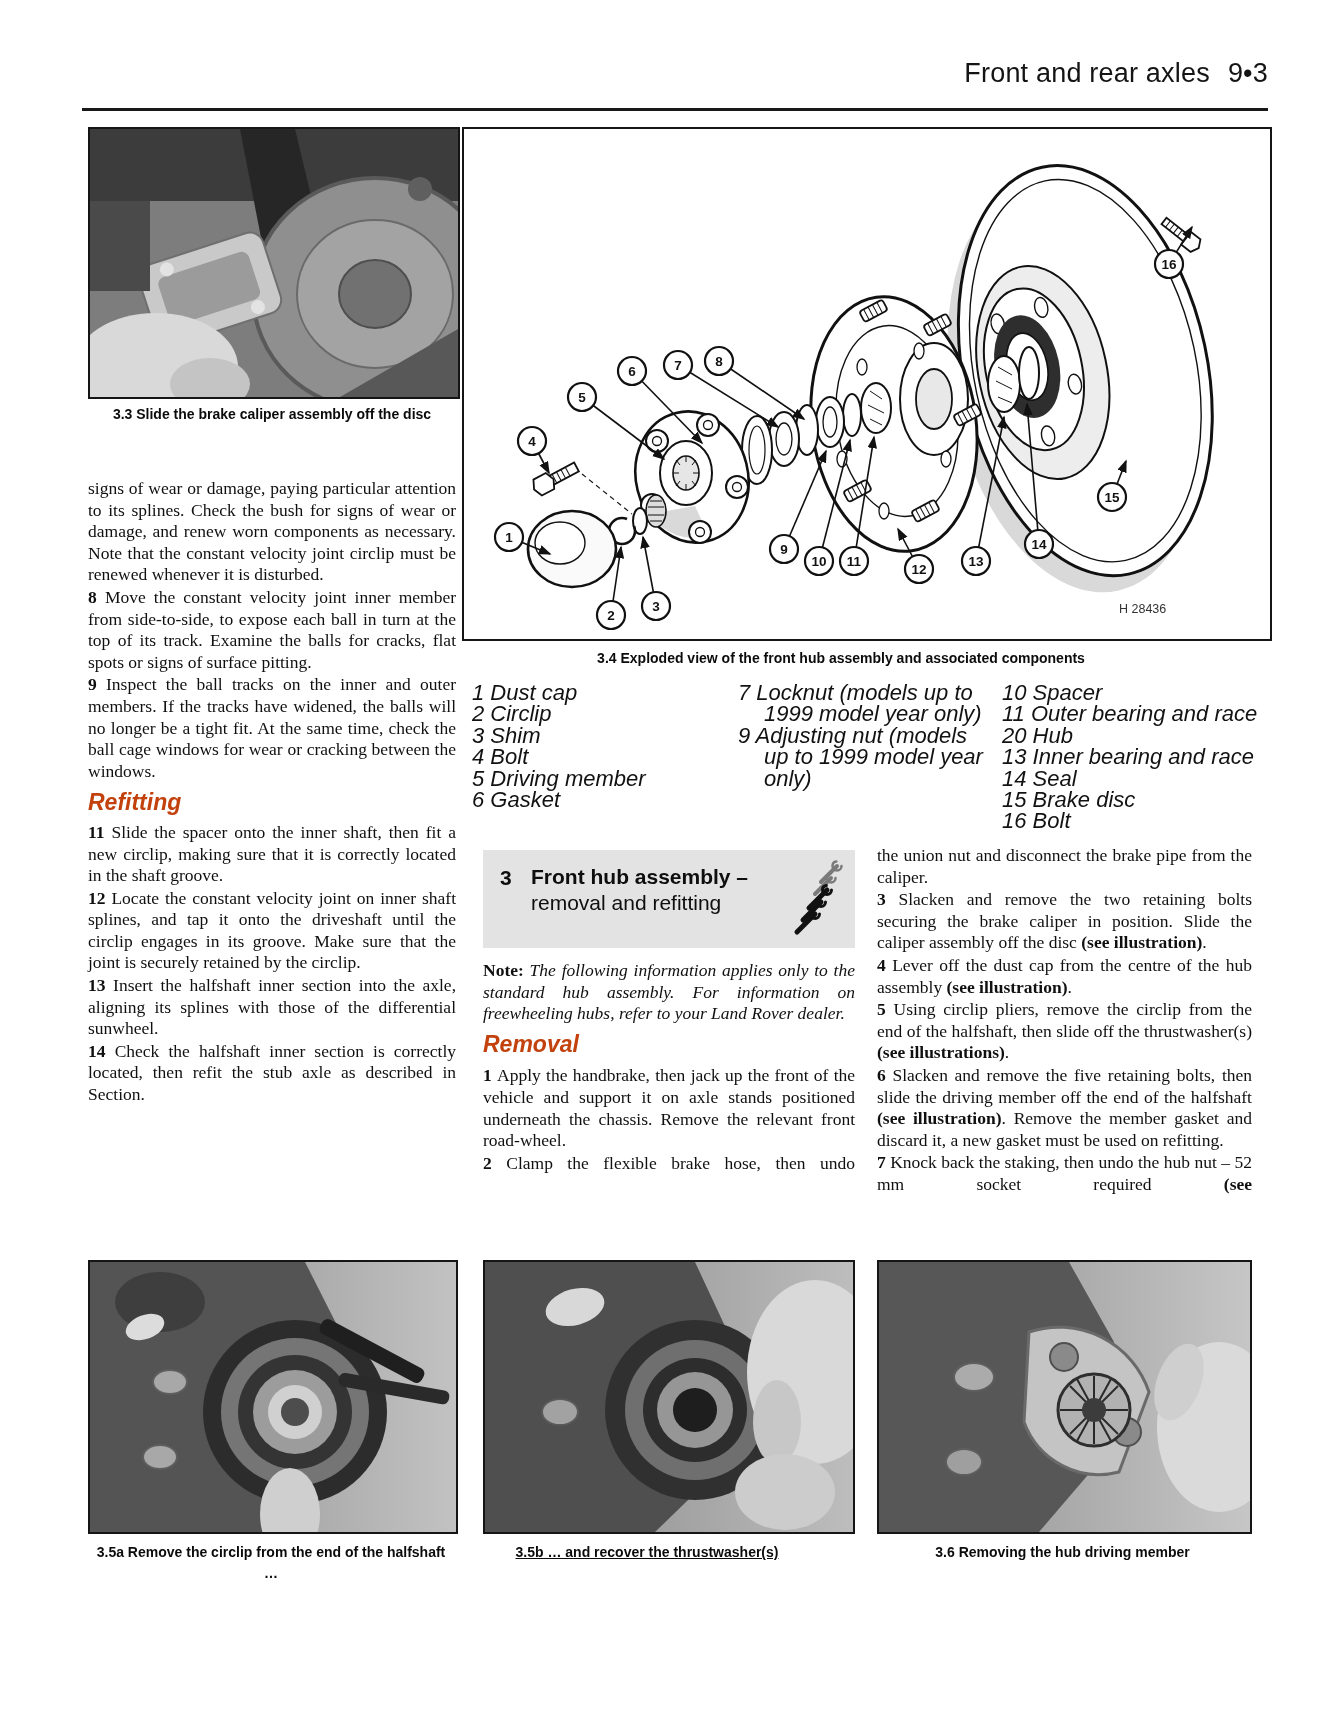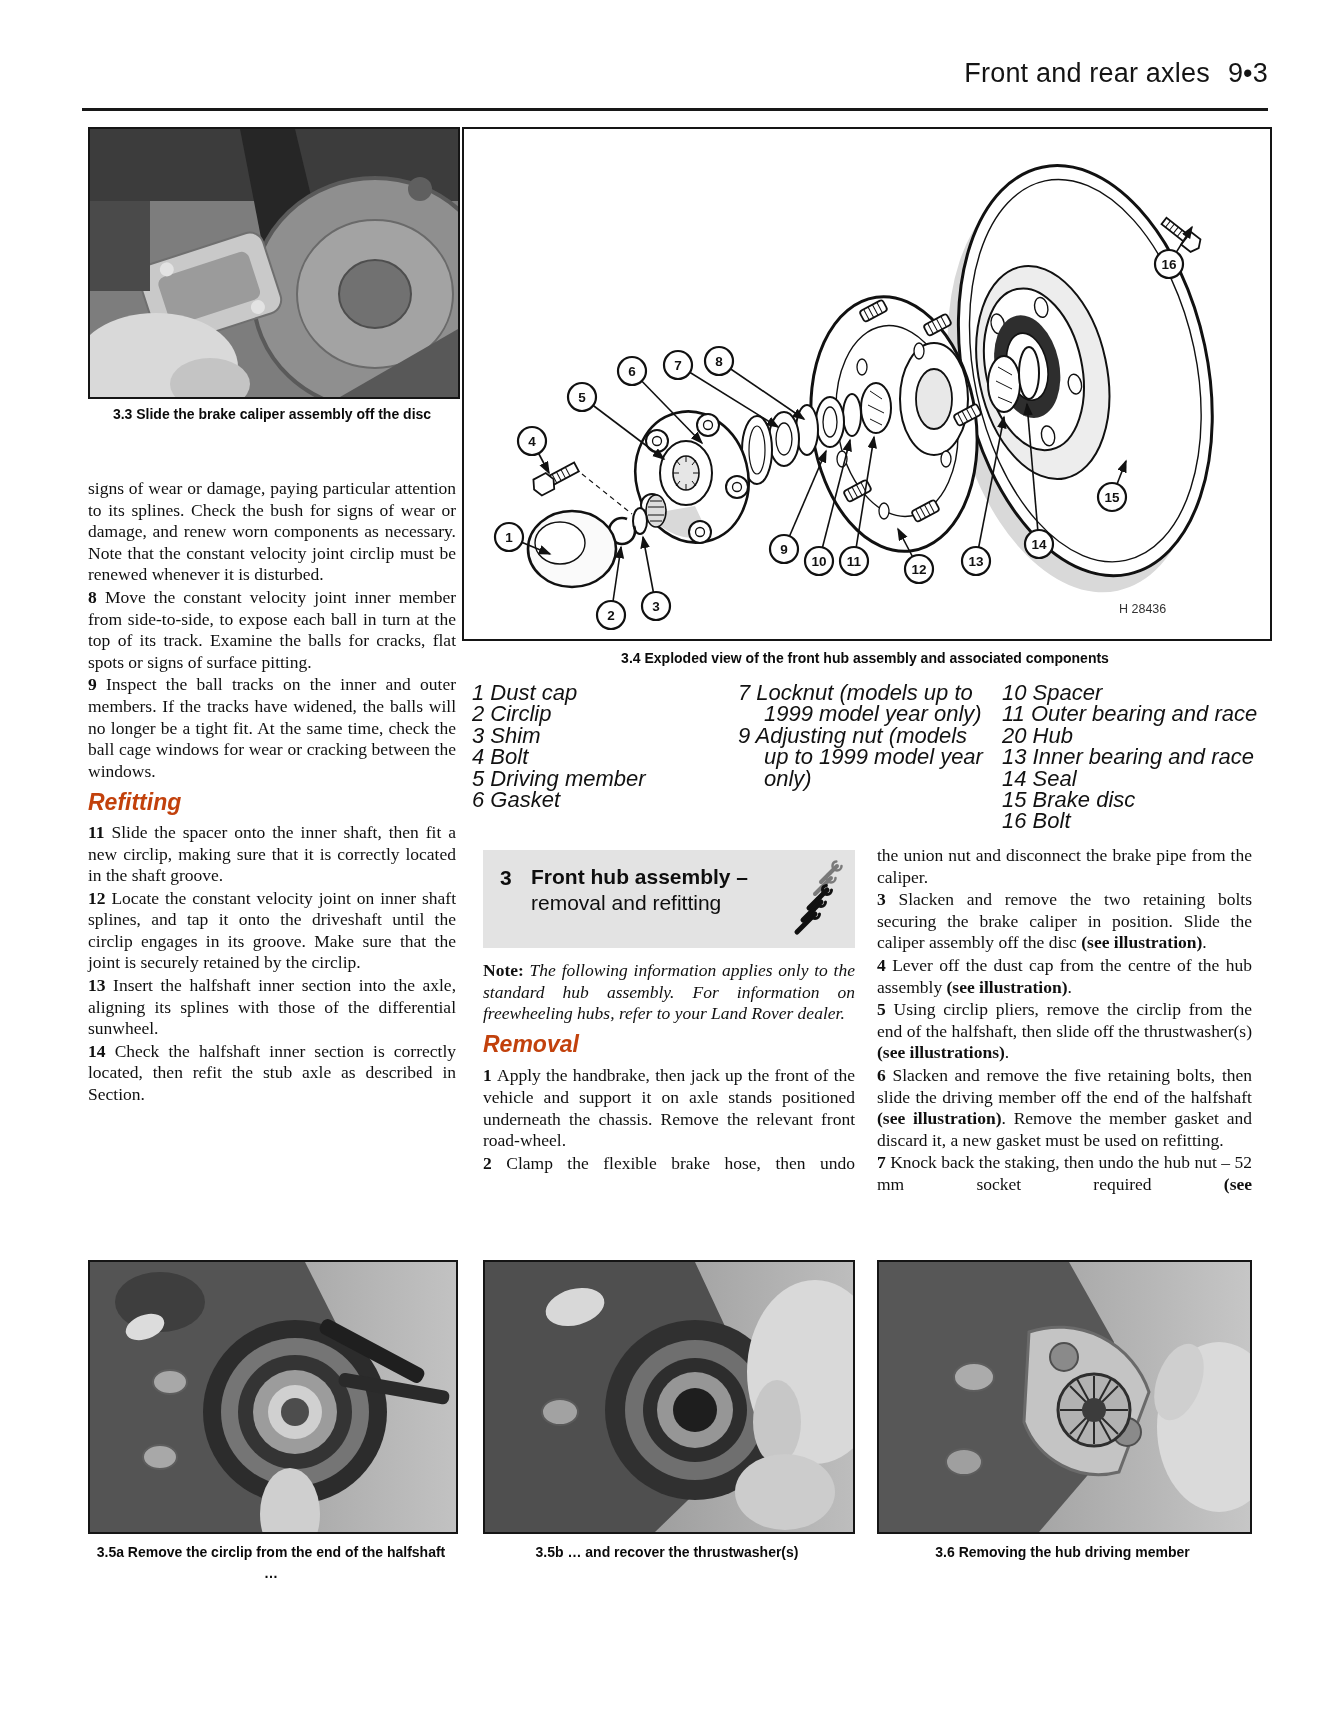--- a/index.html
+++ b/index.html
@@ -322,21 +322,21 @@
       <g class="co">
           <line x1="705" y1="135" x2="728" y2="98" marker-end="url(#ah)"></line>
           <circle cx="705" cy="135" r="14"></circle>
           <text x="705" y="140">16</text>
         </g>
 
       <text class="href" x="655" y="484">H 28436</text>
     </svg>
   </div>
 
-  <div class="abs cap" style="left:462px;top:648px;width:806px;">3.4 Exploded view of the front hub assembly and associated components</div>
+  <div class="abs cap" style="left:438px;top:648px;width:806px;">3.4 Exploded view of the front hub assembly and associated components</div>
 
   <div class="abs lg" style="left:472px;top:682px;width:238px;">
       <div class="lg-item">1 Dust cap</div>
       <div class="lg-item">2 Circlip</div>
       <div class="lg-item">3 Shim</div>
       <div class="lg-item">4 Bolt</div>
       <div class="lg-item">5 Driving member</div>
       <div class="lg-item">6 Gasket</div>
     </div>
   <div class="abs lg" style="left:738px;top:682px;width:252px;">
@@ -474,16 +474,16 @@
         <line x1="198" y1="117" x2="232" y2="179"></line>
           <line x1="232" y1="117" x2="198" y2="179"></line>
       </g>
       <circle cx="215" cy="148" r="12" fill="#3c3c3c"></circle>
       <ellipse cx="340" cy="165" rx="62" ry="85" fill="#dadada"></ellipse>
       <ellipse cx="300" cy="120" rx="22" ry="40" fill="#cfcfcf" transform="rotate(20 300 120)"></ellipse>
     </svg>
   </div>
 
   <div class="abs cap" style="left:88px;top:1542px;width:366px;">3.5a Remove the circlip from the end of the halfshaft …</div>
-  <div class="abs cap" style="left:483px;top:1542px;width:368px;">3.5b … and recover the thrustwasher(s)</div>
+  <div class="abs cap" style="left:463px;top:1542px;width:368px;text-decoration:underline;">3.5b … and recover the thrustwasher(s)</div>
   <div class="abs cap" style="left:877px;top:1542px;width:371px;">3.6 Removing the hub driving member</div>
 
 </div>
 
 </body></html>

